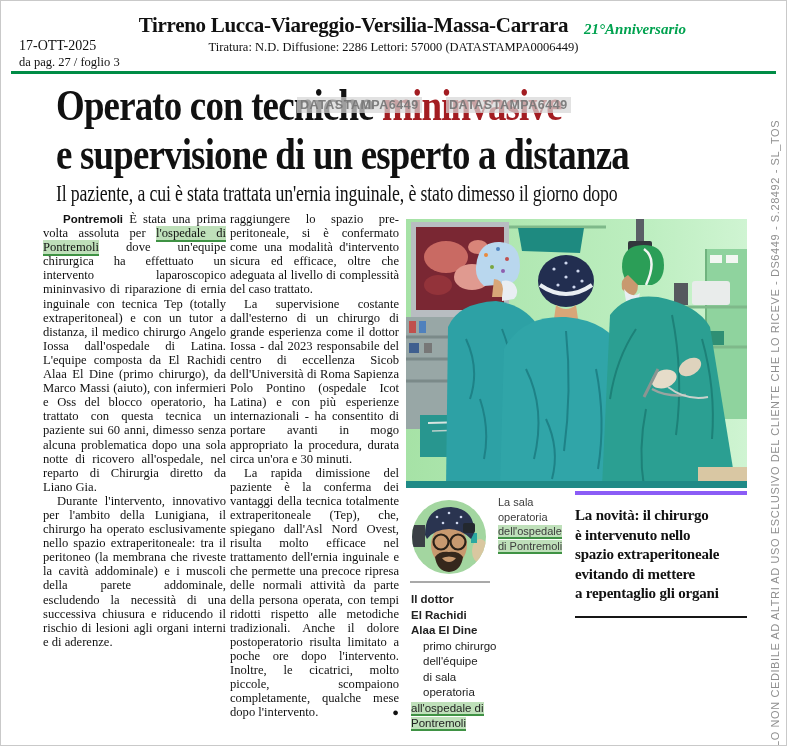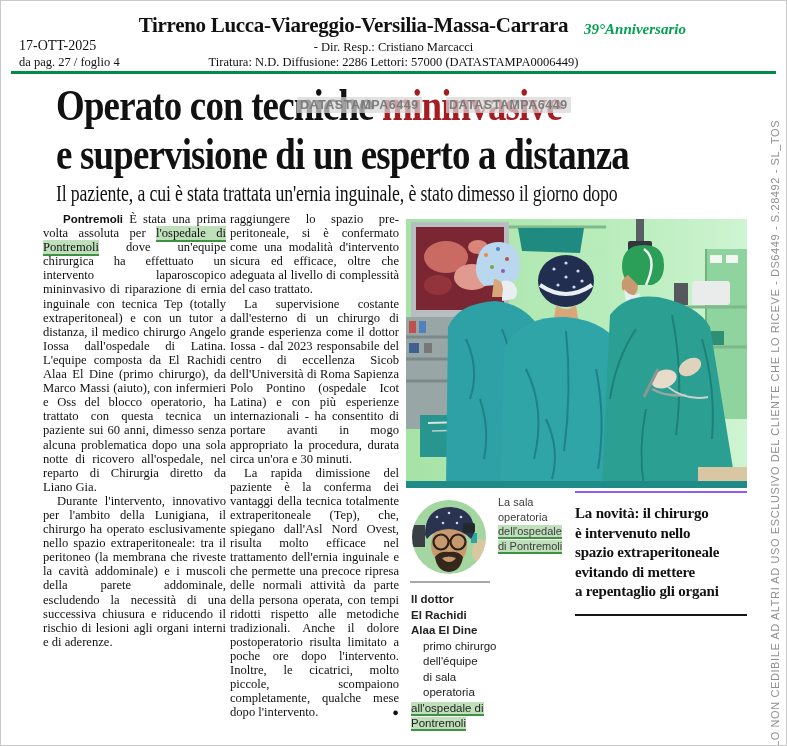--- a/index.html
+++ b/index.html
@@ -36,41 +36,40 @@
   .endmark{float:right;font-size:11px;}
   
   .photo{position:absolute;left:405px;top:218px;width:341px;height:269px;overflow:hidden;}
   
   .portrait{position:absolute;left:410px;top:498px;width:76px;height:76px;}
   .portrait-rule{position:absolute;left:409px;top:580px;width:80px;height:2px;background:#a9a9a9;}
   .photo-cap{position:absolute;left:497px;top:494px;width:74px;font-family:"Liberation Sans",sans-serif;font-size:11px;line-height:14.5px;color:#3c3c3c;}
   .doctor-cap{position:absolute;left:410px;top:591px;width:90px;font-family:Liberation Sans, sans-serif;font-size:11.5px;line-height:15.5px;color:#222;}
   .doctor-cap .name{font-weight:bold;white-space:pre-line;}
   .doctor-cap .role{white-space:pre-line;margin-left:12px;}
-  .pullquote{position:absolute;left:574px;top:490px;width:172px;border-top:2px solid #8b5cf6;border-bottom:2px solid #161616;padding:11px 0 12px 0;}
+  .pullquote{position:absolute;left:574px;top:490px;width:172px;border-top:4px solid #8b5cf6;border-bottom:2px solid #161616;padding:11px 0 12px 0;}
   .pullquote .pq{font-weight:bold;font-size:15px;line-height:19.5px;white-space:pre-line;letter-spacing:-0.2px;}
   
   .sidenote{position:absolute;right:5px;top:150px;height:596px;writing-mode:vertical-rl;transform:rotate(180deg);font-family:"Liberation Sans",sans-serif;font-size:11px;letter-spacing:0.6px;color:#8f8f8f;white-space:nowrap;}
 </style>
 </head>
 <body>
 
 <div class="page">
 
   <div class="masthead">Tirreno Lucca-Viareggio-Versilia-Massa-Carrara</div>
   <div class="dateblock">
     <div>17-OTT-2025</div>
-    <div class="pg">da pag.  27 /   foglio 4</div>
+    <div class="pg">da pag.  27 /   foglio 3</div>
   </div>
   <div class="dirblock">
-    <div>-  Dir. Resp.:  Cristiano Marcacci</div>
     <div>Tiratura: N.D. Diffusione: 2286 Lettori: 57000 (DATASTAMPA0006449)</div>
   </div>
   <div class="logo">
-    <div class="anniv">39°Anniversario</div>
+    <div class="anniv">21°Anniversario</div>
   </div>
   <div class="header-rule"></div>
 
   <div class="wm wm1">DATASTAMPA6449</div>
   <div class="wm wm2">DATASTAMPA6449</div>
 
   <h1 class="headline" style="margin:0;">
     <span class="hl-line"><span>Operato con tecniche </span><span class="kw">mininvasive</span></span>
     <span class="hl-line">e supervisione di un esperto a distanza</span>
   </h1>

